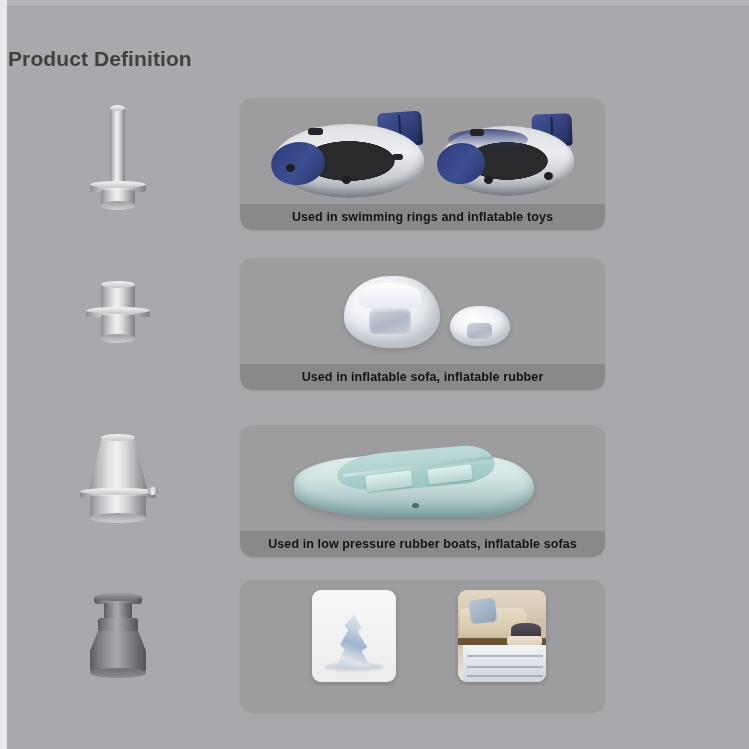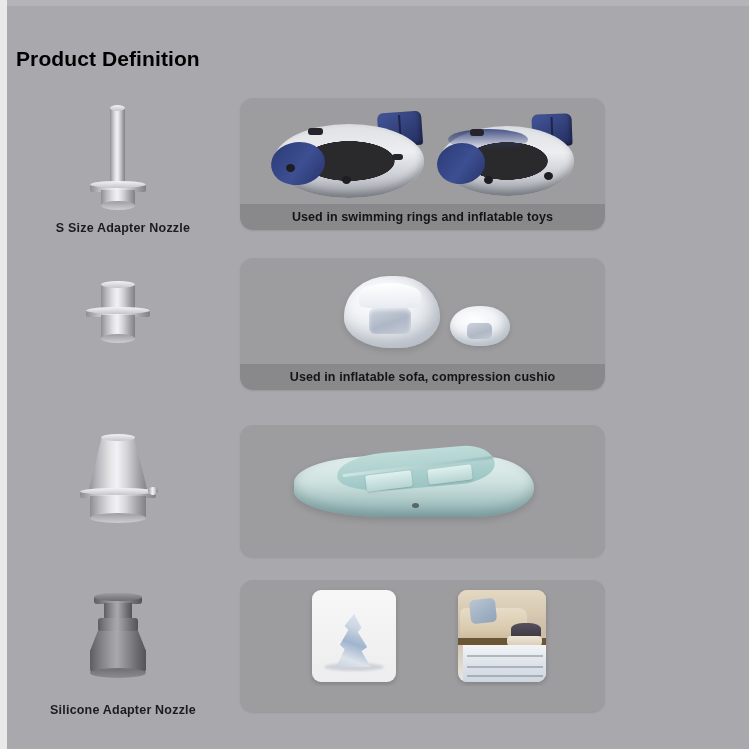--- a/index.html
+++ b/index.html
@@ -28,25 +28,25 @@
     background: #b4b4b8;
   }
   .left-margin {
     position: absolute;
     top: 0; left: 0; bottom: 0;
     width: 7px;
     background: #e9e9ea;
   }
   .title {
     position: absolute;
-    left: 16px;
+    left: 8px;
     top: 47px;
     font-size: 21px;
     font-weight: bold;
-    color: #000000;
+    color: #404040;
     letter-spacing: 0.1px;
   }
 
   .row {
     position: absolute;
     left: 0;
     width: 749px;
   }
   .row-1 { top: 98px; }
   .row-2 { top: 258px; }
@@ -398,21 +398,20 @@
 
         <div class="mp" style="left:92px;top:10px;width:15px;height:80px;"></div>
         <div class="ellipse-top" style="left:92px;top:7px;width:15px;height:6px;"></div>
 
         <div class="mp" style="left:72px;top:86px;width:56px;height:8px;border-radius:2px;"></div>
         <div class="ellipse-top" style="left:72px;top:83px;width:56px;height:7px;"></div>
 
         <div class="mp" style="left:83px;top:92px;width:34px;height:16px;"></div>
         <div class="ellipse-bot" style="left:83px;top:103px;width:34px;height:9px;"></div>
       </div>
-      <div class="nozzle-label">S Size Adapter Nozzle</div>
     </div>
 
     <div class="panel">
       <div class="panel-stage">
 
         <div class="ring" style="left:34px;top:26px;width:150px;height:74px;">
           <div class="ring-backrest" style="left:104px;top:-12px;width:44px;height:34px;transform:rotate(-4deg);"></div>
           <div class="ring-body"></div>
           <div class="ring-blue-left"></div>
           <div class="handle" style="left:34px;top:4px;width:15px;height:7px;"></div>
@@ -461,21 +460,21 @@
           <div class="sofa-big-back"></div>
           <div class="sofa-big-seat"></div>
         </div>
 
         <div class="sofa-small" style="left:210px;top:48px;width:60px;height:40px;">
           <div class="sofa-small-seat"></div>
         </div>
 
       </div>
       <div class="caption-bar">
-        <span class="caption-text">Used in inflatable sofa, compression cushio</span>
+        <span class="caption-text">Used in inflatable sofa, inflatable rubber</span>
       </div>
     </div>
   </div>
 
   <div class="row row-3">
 
     <div class="nozzle-cell">
       <div class="nozzle-art">
 
         <div class="mp taper" style="left:70px;top:12px;width:60px;height:56px;
@@ -497,20 +496,23 @@
         <div class="boat" style="left:54px;top:18px;width:240px;height:74px;">
           <div class="boat-hull"></div>
           <div class="boat-inner"></div>
           <div class="boat-rail" style="left:48px;top:22px;width:152px;transform:rotate(-7deg);"></div>
           <div class="boat-bench" style="left:72px;top:30px;width:46px;height:16px;transform:rotate(-7deg);"></div>
           <div class="boat-bench" style="left:134px;top:24px;width:44px;height:15px;transform:rotate(-7deg);"></div>
           <div class="valve" style="left:118px;top:60px;width:7px;height:5px;opacity:.55;"></div>
         </div>
 
       </div>
+      <div class="caption-bar">
+        <span class="caption-text">Used in low pressure rubber boats, inflatable sofas</span>
+      </div>
     </div>
   </div>
 
   <div class="row row-4">
 
     <div class="nozzle-cell">
       <div class="nozzle-art">
 
         <div class="mp mp-dark" style="left:76px;top:16px;width:48px;height:8px;border-radius:3px;"></div>
         <div class="ellipse-top-dark" style="left:76px;top:13px;width:48px;height:8px;"></div>
@@ -519,21 +521,20 @@
 
         <div class="mp mp-dark" style="left:80px;top:38px;width:40px;height:14px;border-radius:3px;"></div>
 
         <div class="mp mp-dark taper" style="left:72px;top:51px;width:56px;height:20px;
                     clip-path: polygon(14% 0%, 86% 0%, 100% 100%, 0% 100%);"></div>
 
         <div class="mp mp-dark" style="left:72px;top:70px;width:56px;height:24px;border-radius:0 0 5px 5px;"></div>
         <div class="ellipse-bot" style="left:72px;top:88px;width:56px;height:10px;
                     background:linear-gradient(to bottom,#6f6f73,#8c8c90);"></div>
       </div>
-      <div class="nozzle-label">Silicone Adapter Nozzle</div>
     </div>
 
     <div class="panel">
       <div class="panel-stage">
 
         <div class="thumb thumb-a" style="left:72px;top:10px;width:84px;height:92px;">
           <div class="thumb-a-shadow"></div>
           <div class="thumb-a-pile"></div>
         </div>
 

